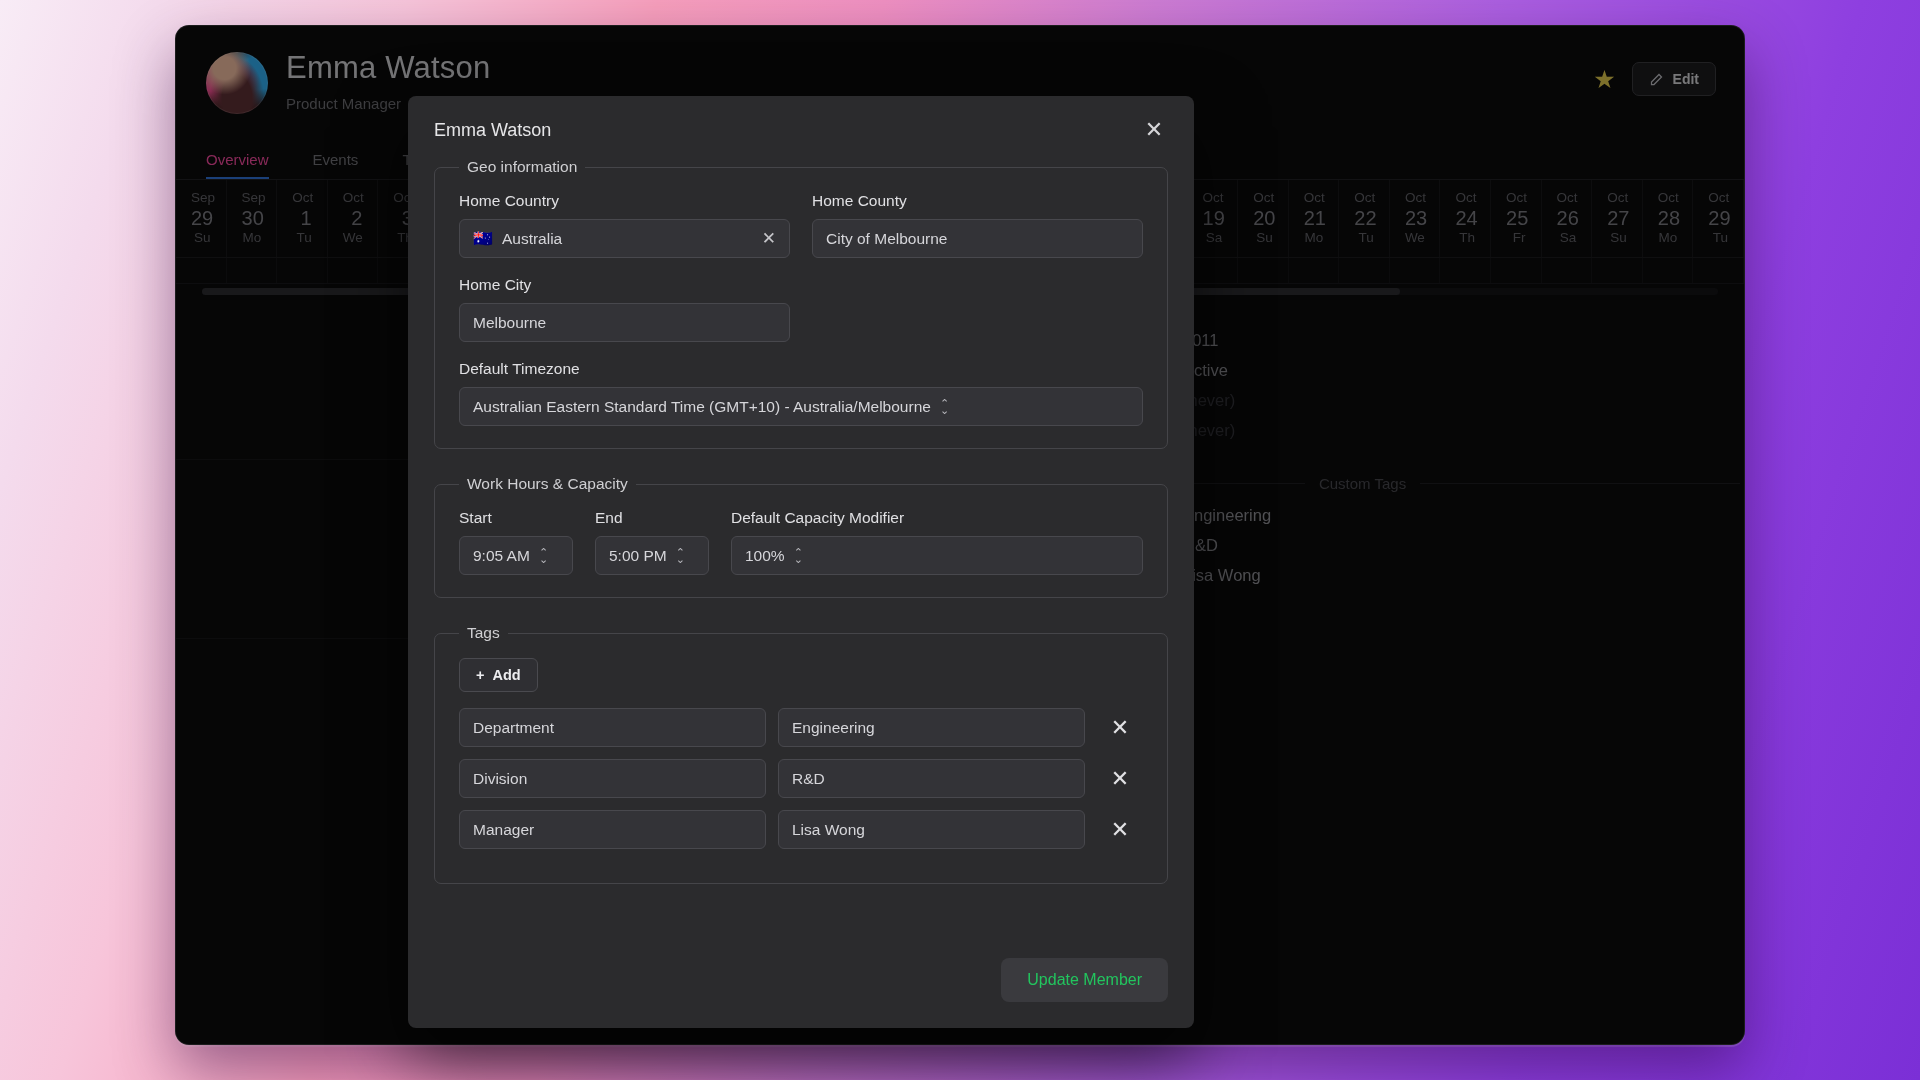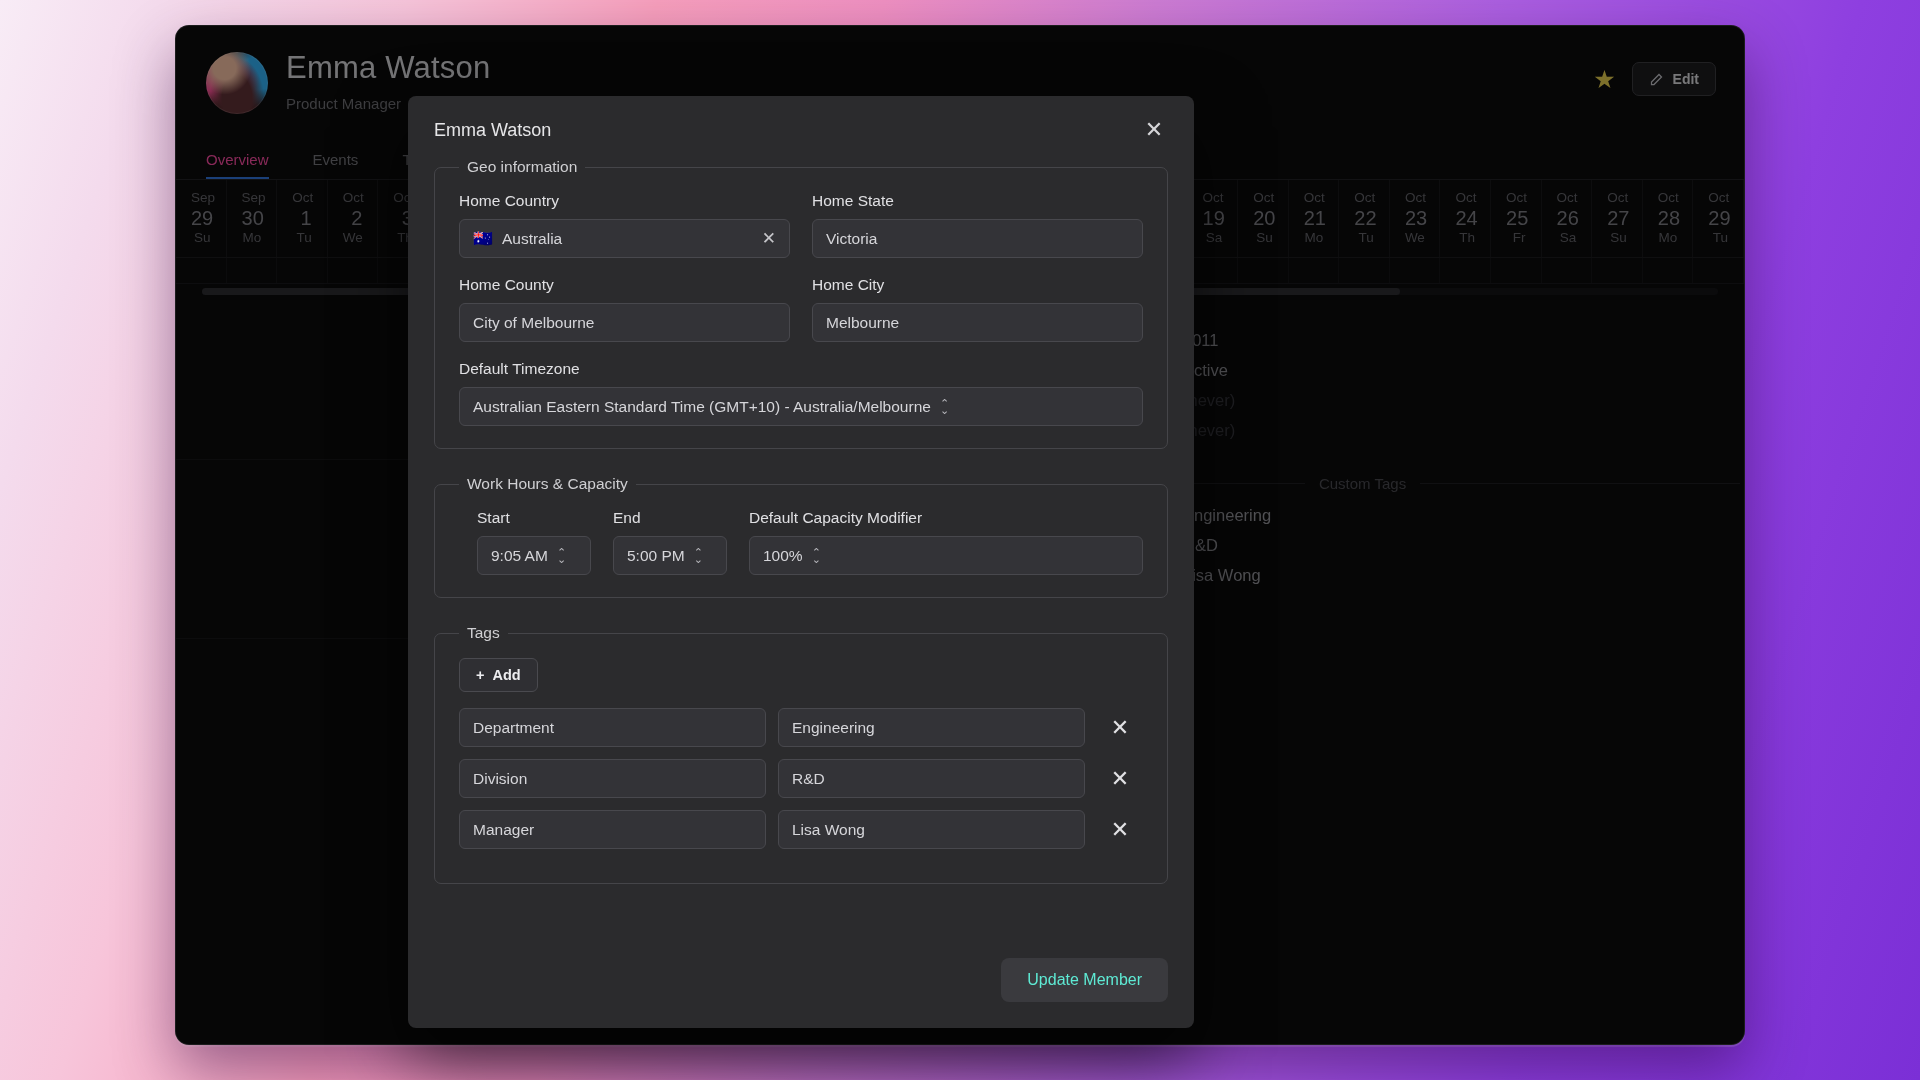--- a/index.html
+++ b/index.html
@@ -180,21 +180,21 @@
   }
   .input .flag { font-size: 16px; }
   .input .clear { margin-left: auto; font-size: 17px; color: #c5c5c9; }
   .input.select { }
   .chev {
     display: inline-flex; flex-direction: column; line-height: 7px;
     font-size: 11px; color: #b9b9be;
   }
   .full { grid-column: 1 / -1; }
 
-  .whc { display: flex; gap: 22px; align-items: flex-end; margin-left: 18px; }
+  .whc { display: flex; gap: 22px; align-items: flex-end; }
   .whc .w-start { width: 114px; }
   .whc .w-end { width: 114px; }
   .whc .w-cap { flex: 1; }
 
   .add-btn {
     display: inline-flex; align-items: center; gap: 8px;
     background: #2f2f33; border: 1px solid #4a4a4f; border-radius: 6px;
     padding: 8px 16px; font-size: 14.5px; font-weight: 700; color: #ededf0;
     margin-bottom: 16px;
   }
@@ -203,21 +203,21 @@
     gap: 12px; align-items: center; margin-bottom: 12px;
   }
   .tag-x {
     font-size: 22px; color: #e2e2e5; text-align: center; line-height: 1;
   }
 
   .modal-foot {
     padding: 12px 26px 26px; display: flex; justify-content: flex-end;
   }
   .update-btn {
-    background: #3a3a3e; color: #5eead4; border: none; border-radius: 8px;
+    background: #3a3a3e; color: #22c55e; border: none; border-radius: 8px;
     padding: 13px 26px; font-size: 16px;
   }
 </style>
 </head>
 <body>
 
 <div class="bg"></div>
 
 <div class="app-window">
 
@@ -538,26 +538,20 @@
       <div class="grid2">
         <div>
           <label class="field-label">Home Country</label>
           <div class="input">
             <span class="flag">🇦🇺</span>
             <span>Australia</span>
             <span class="clear">✕</span>
           </div>
         </div>
         <div>
-          <label class="field-label">Home State</label>
-          <div class="input">
-            <span>Victoria</span>
-          </div>
-        </div>
-        <div>
           <label class="field-label">Home County</label>
           <div class="input">
             <span>City of Melbourne</span>
           </div>
         </div>
         <div>
           <label class="field-label">Home City</label>
           <div class="input">
             <span>Melbourne</span>
           </div>

